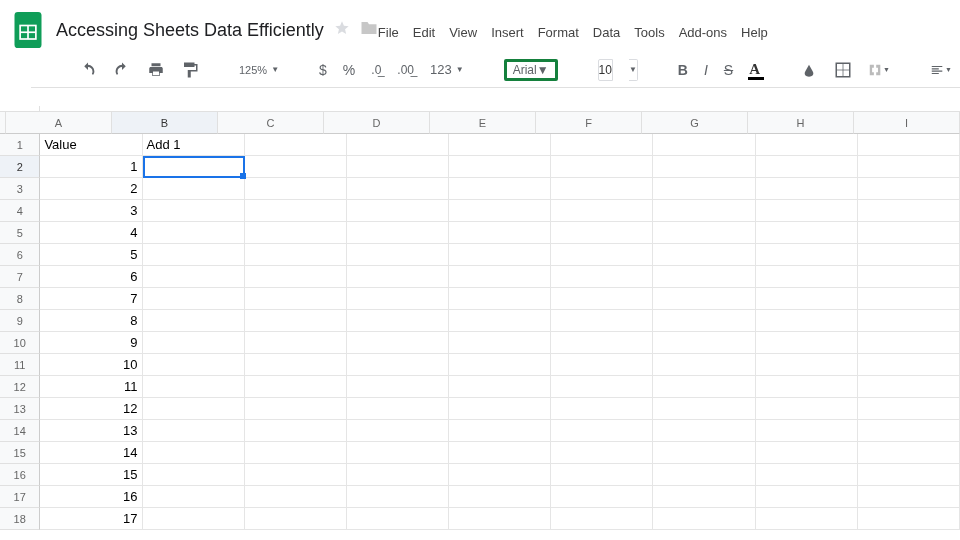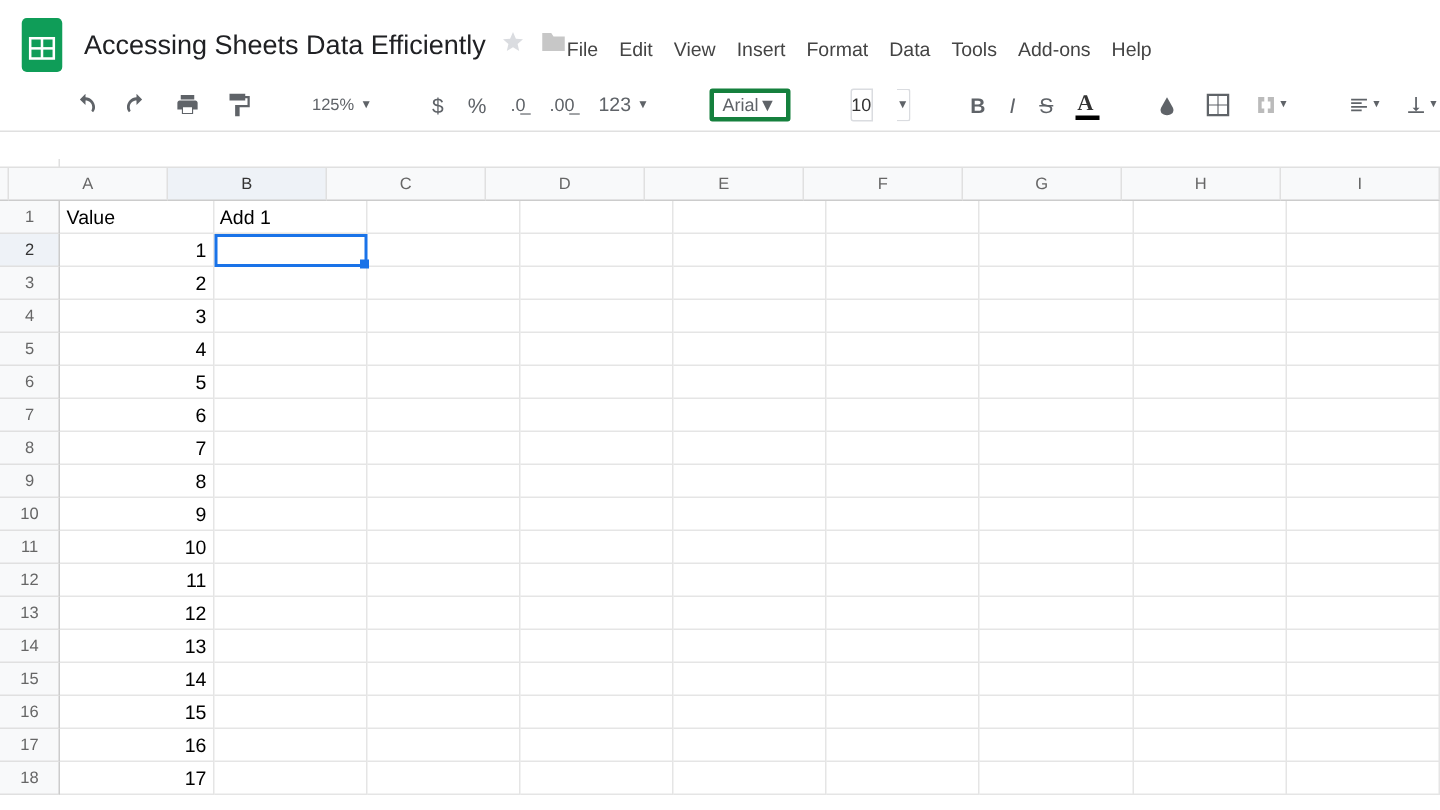--- a/index.html
+++ b/index.html
@@ -11,21 +11,21 @@
   .doc-logo svg { width: 28px; height: 36px; }
   .title-col { display: flex; flex-direction: row; justify-content: space-between; }
   .title-row { display: flex; align-items: center; gap: 10px; }
   .doc-title { font-size: 18px; color: #202124; }
   .star-icon, .folder-icon { color: #c7c7c7; fill: #c7c7c7; }
   .menu-bar { display: flex; gap: 14px; padding-top: 4px; color: #444; font-size: 13px; align-items: center; }
   .menu-item { cursor: pointer; }
   .save-status { color: #555; text-decoration: underline; margin-left: 12px; }
 
   
-  .toolbar { display: flex; align-items: center; gap: 16px; height: 36px; padding: 0 12px 0 48px; border-bottom: 1px solid #e0e0e0; }
+  .toolbar { display: flex; align-items: center; gap: 16px; height: 36px; padding: 0 12px 0 48px; border-bottom: 1px solid #e0e0e0; margin-left: 31px; }
   .tb-divider { width: 1px; height: 20px; background: #e0e0e0; margin: 0 4px; }
   .tb-btn { width: 22px; height: 22px; display: flex; align-items: center; justify-content: center; color: #5f6368; cursor: pointer; font-size: 14px; }
   .tb-btn svg { width: 18px; height: 18px; fill: #5f6368; }
   .tb-text { font-size: 13px; color: #5f6368; display: flex; align-items: center; gap: 4px; cursor: pointer; }
   .tb-text.zoom { font-size: 11px; }
   .tb-text .arrow { font-size: 8px; }
   .font-box { width: 60px; border: 3px solid #15803d; border-radius: 2px; height: 22px; display: flex; align-items: center; justify-content: space-between; padding: 0 6px; font-size: 12px; color: #5f6368; }
   .size-box { width: 32px; border: 1px solid #dadce0; border-radius: 2px 0 0 2px; height: 22px; display: flex; align-items: center; justify-content: center; font-size: 12px; color: #333; }
   .text-color-A { position: relative; font-family: serif; font-size: 15px; font-weight: bold; color: #333; }
   .text-color-underline { position: absolute; bottom: -2px; left: -1px; width: 16px; height: 3px; background: #000; }

